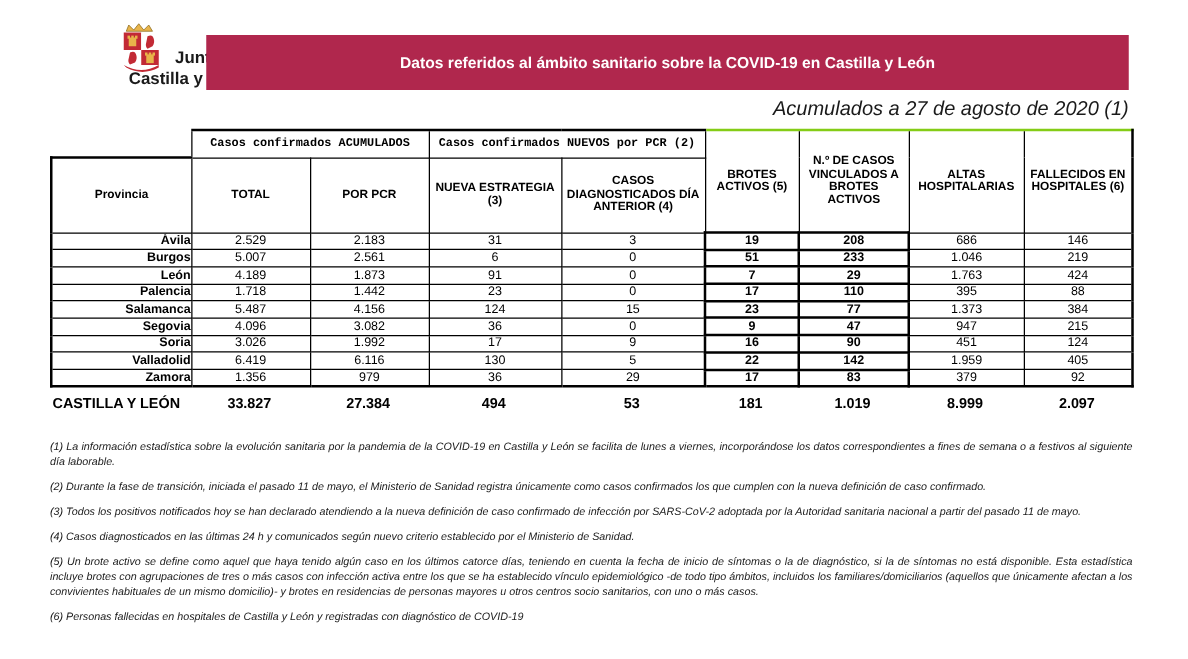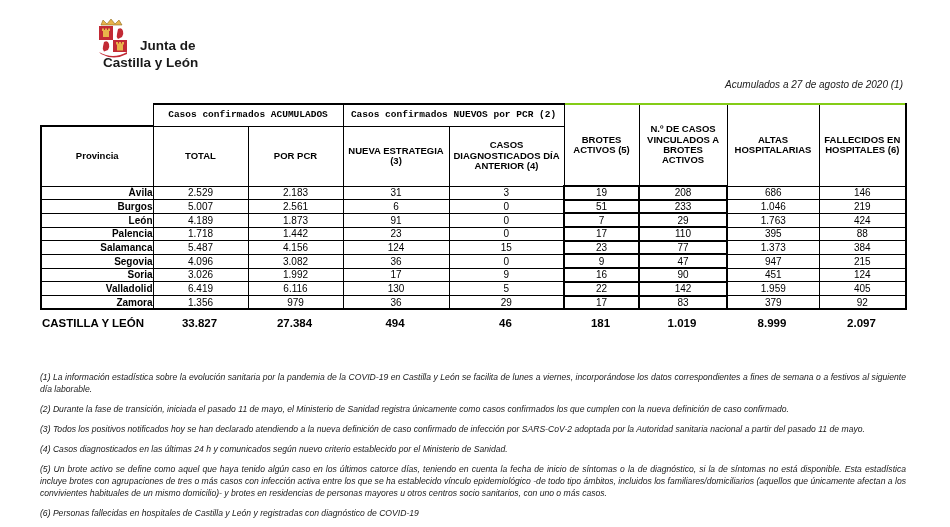--- a/index.html
+++ b/index.html
@@ -13,50 +13,50 @@
   .logo .l1 { position:absolute; left:72px; top:22px; font-size:13.5px; font-weight:bold; color:#1a1a1a; white-space:nowrap; }
   .logo .l2 { position:absolute; left:35px; top:39px; font-size:13.5px; font-weight:bold; color:#1a1a1a; white-space:nowrap; }
 
   
   .banner { position:absolute; left:165px; top:28px; width:738px; height:44px;
             display:flex; align-items:center; justify-content:center; }
   .banner span { color:#fff; font-weight:bold; font-size:12.5px; }
 
   
   .subtitle { position:absolute; left:560px; top:79px; width:343px; text-align:right;
-              font-style:italic; font-size:10px; color:#1a1a1a; }
+              font-style:italic; font-size:16px; color:#1a1a1a; }
 
   
   .tablewrap { position:absolute; left:40px; top:103px; width:865px; }
   table { border-collapse:collapse; table-layout:fixed; width:865px; }
   th, td { font-size:10px; line-height:1.1; overflow:hidden; }
   .main th, .main td { border:1px solid #000; text-align:center; vertical-align:middle; }
   .main .blank { border:none; background:#fff; }
   .main thead th { font-weight:bold; font-size:9.5px; padding:1px 2px; }
   .main .group-row { height:22px; }
   .main .group-row .grp { border-top:2px solid #000;font-family:Liberation Mono, monospace; }
   .main .group-row .vert { border-top:2px solid #84cc16;margin-top:16px; }
   .main .group-row .last { border-right:2px solid #000; }
   .main .cols-row { height:60px; }
   .main .prov-h { border-left:2px solid #000; border-top:2px solid #000; }
   .main tbody tr { height:13.7px; }
   .main tbody th { text-align:right; font-weight:bold; padding-left:3px; border-left:2px solid #000; }
   .main tbody td { padding:0 2px; }
   .main tbody td:last-child { border-right:2px solid #000; }
-  .main tbody td.c5, .main tbody td.c6 { border:2px solid #000; }
+  .main tbody td.c5, .main tbody td.c6 { border:2px solid #000;font-weight:bold; }
   .main tbody tr:last-child th, .main tbody tr:last-child td { border-bottom:2px solid #000; }
 
   
   .totals { margin-top:1px; }
   .totals th, .totals td { border:none; font-weight:bold; font-size:11.5px; height:24px;
                            text-align:center; vertical-align:middle; }
   .totals th { text-align:left; padding-left:2px; white-space:nowrap; }
 
   
-  .footnotes { position:absolute; left:40px; top:351px; width:866px;margin-top:20px; }
+  .footnotes { position:absolute; left:40px; top:351px; width:866px; }
   .footnotes p { font-style:italic; font-size:8.6px; line-height:1.4; color:#1a1a1a;
                  margin-bottom:8px; text-align:justify; }
 </style>
 </head>
 <body>
 
 <div class="page">
 
   <div class="logo">
     <svg width="38" height="42" viewBox="0 0 38 42">
@@ -79,20 +79,23 @@
 
       <path d="M23 11 q4 -2 5 2 q1 3 -1 6 l-4 2 q-2 -2 -1 -5 Z" fill="#c22a35"></path>
       <path d="M9 24 q4 -2 5 2 q1 3 -1 6 l-4 1.5 q-2 -2 -1 -5 Z" fill="#c22a35"></path>
 
       <path d="M4 34 q14 8 28 0 L32 36 q-13 7 -26 0 Z" fill="#c22a35"></path>
     </svg>
     <div class="l1">Junta de</div>
     <div class="l2">Castilla y León</div>
   </div>
 
+  <div class="banner" style="background: rgb(176, 39, 77);">
+    <span>Datos referidos al ámbito sanitario sobre la COVID-19 en Castilla y León</span>
+  </div>
 
   <div class="subtitle">Acumulados a 27 de agosto de 2020 (1)</div>
 
   <div class="tablewrap">
     <table class="main">
       <colgroup>
         <col style="width:112px">
           <col style="width:95px">
           <col style="width:95px">
         <col style="width:106px">
@@ -234,21 +237,21 @@
         <col style="width:88px">
           <col style="width:92px">
           <col style="width:87px">
       </colgroup>
       <tbody>
           <tr>
             <th>CASTILLA Y LEÓN</th>
             <td>33.827</td>
             <td>27.384</td>
             <td>494</td>
-            <td>46</td>
+            <td>53</td>
             <td>181</td>
             <td>1.019</td>
             <td>8.999</td>
             <td>2.097</td>
           </tr>
         </tbody>
     </table>
   </div>
 
   <div class="footnotes">

